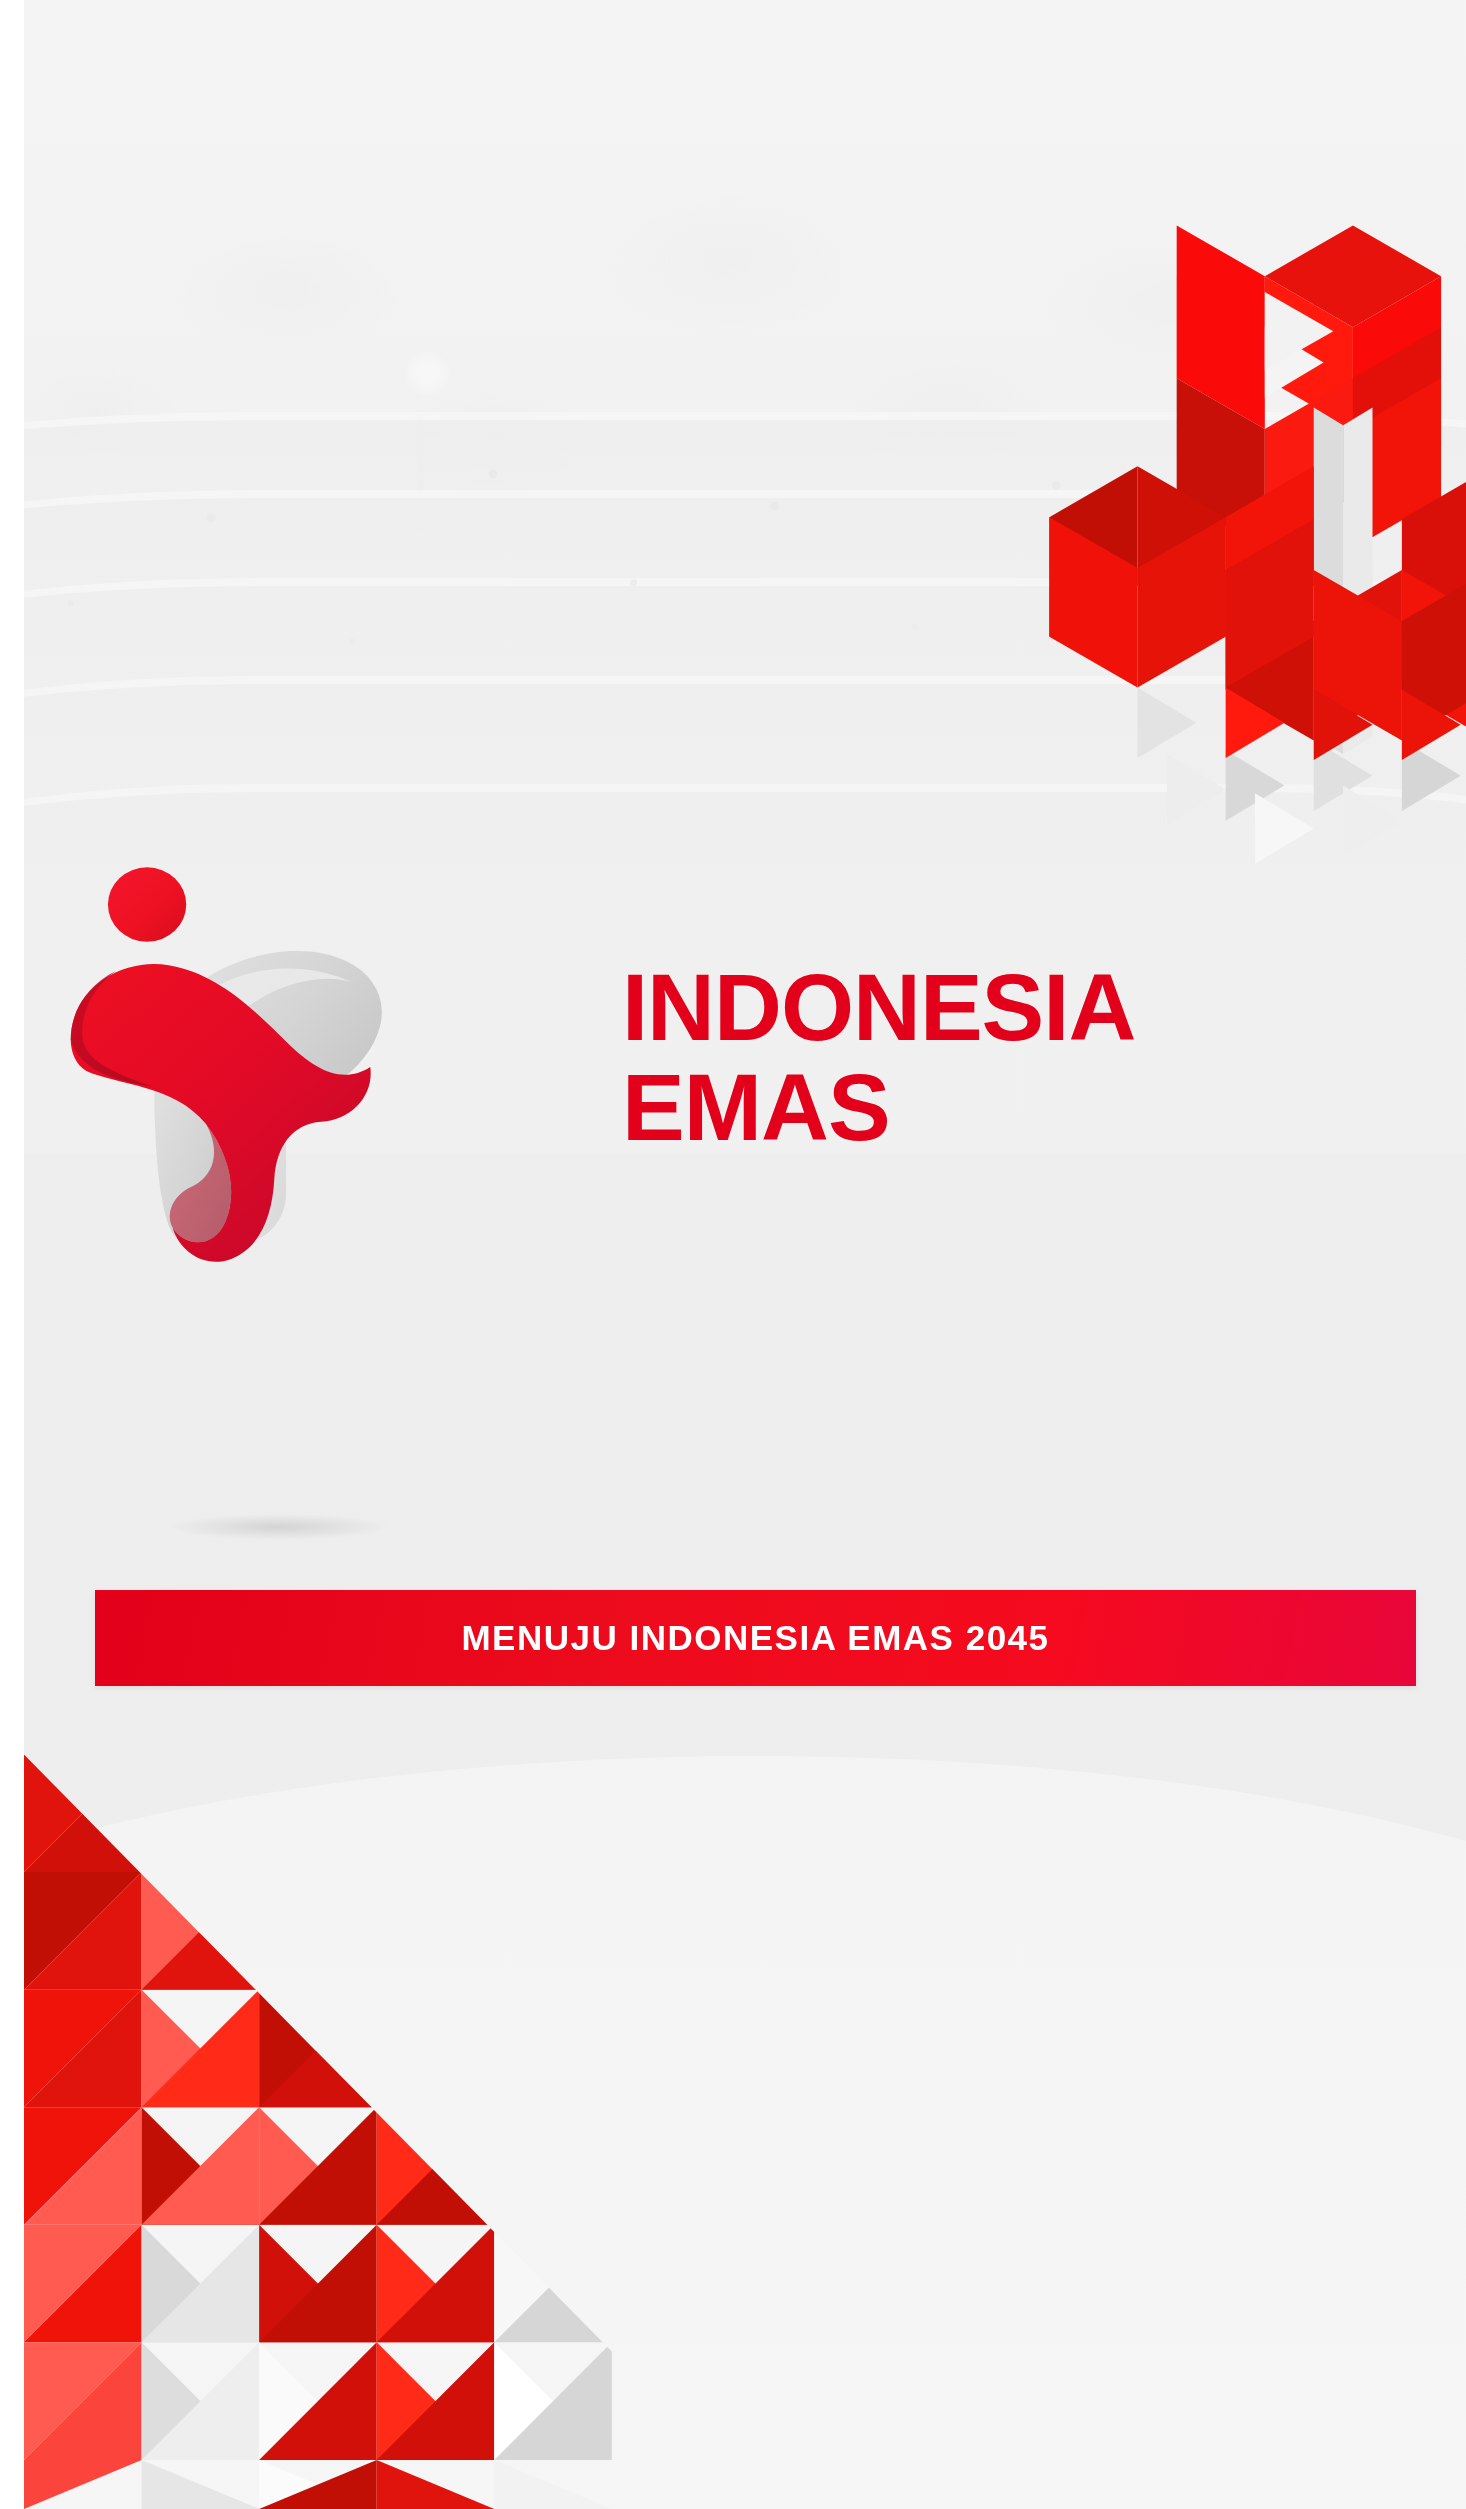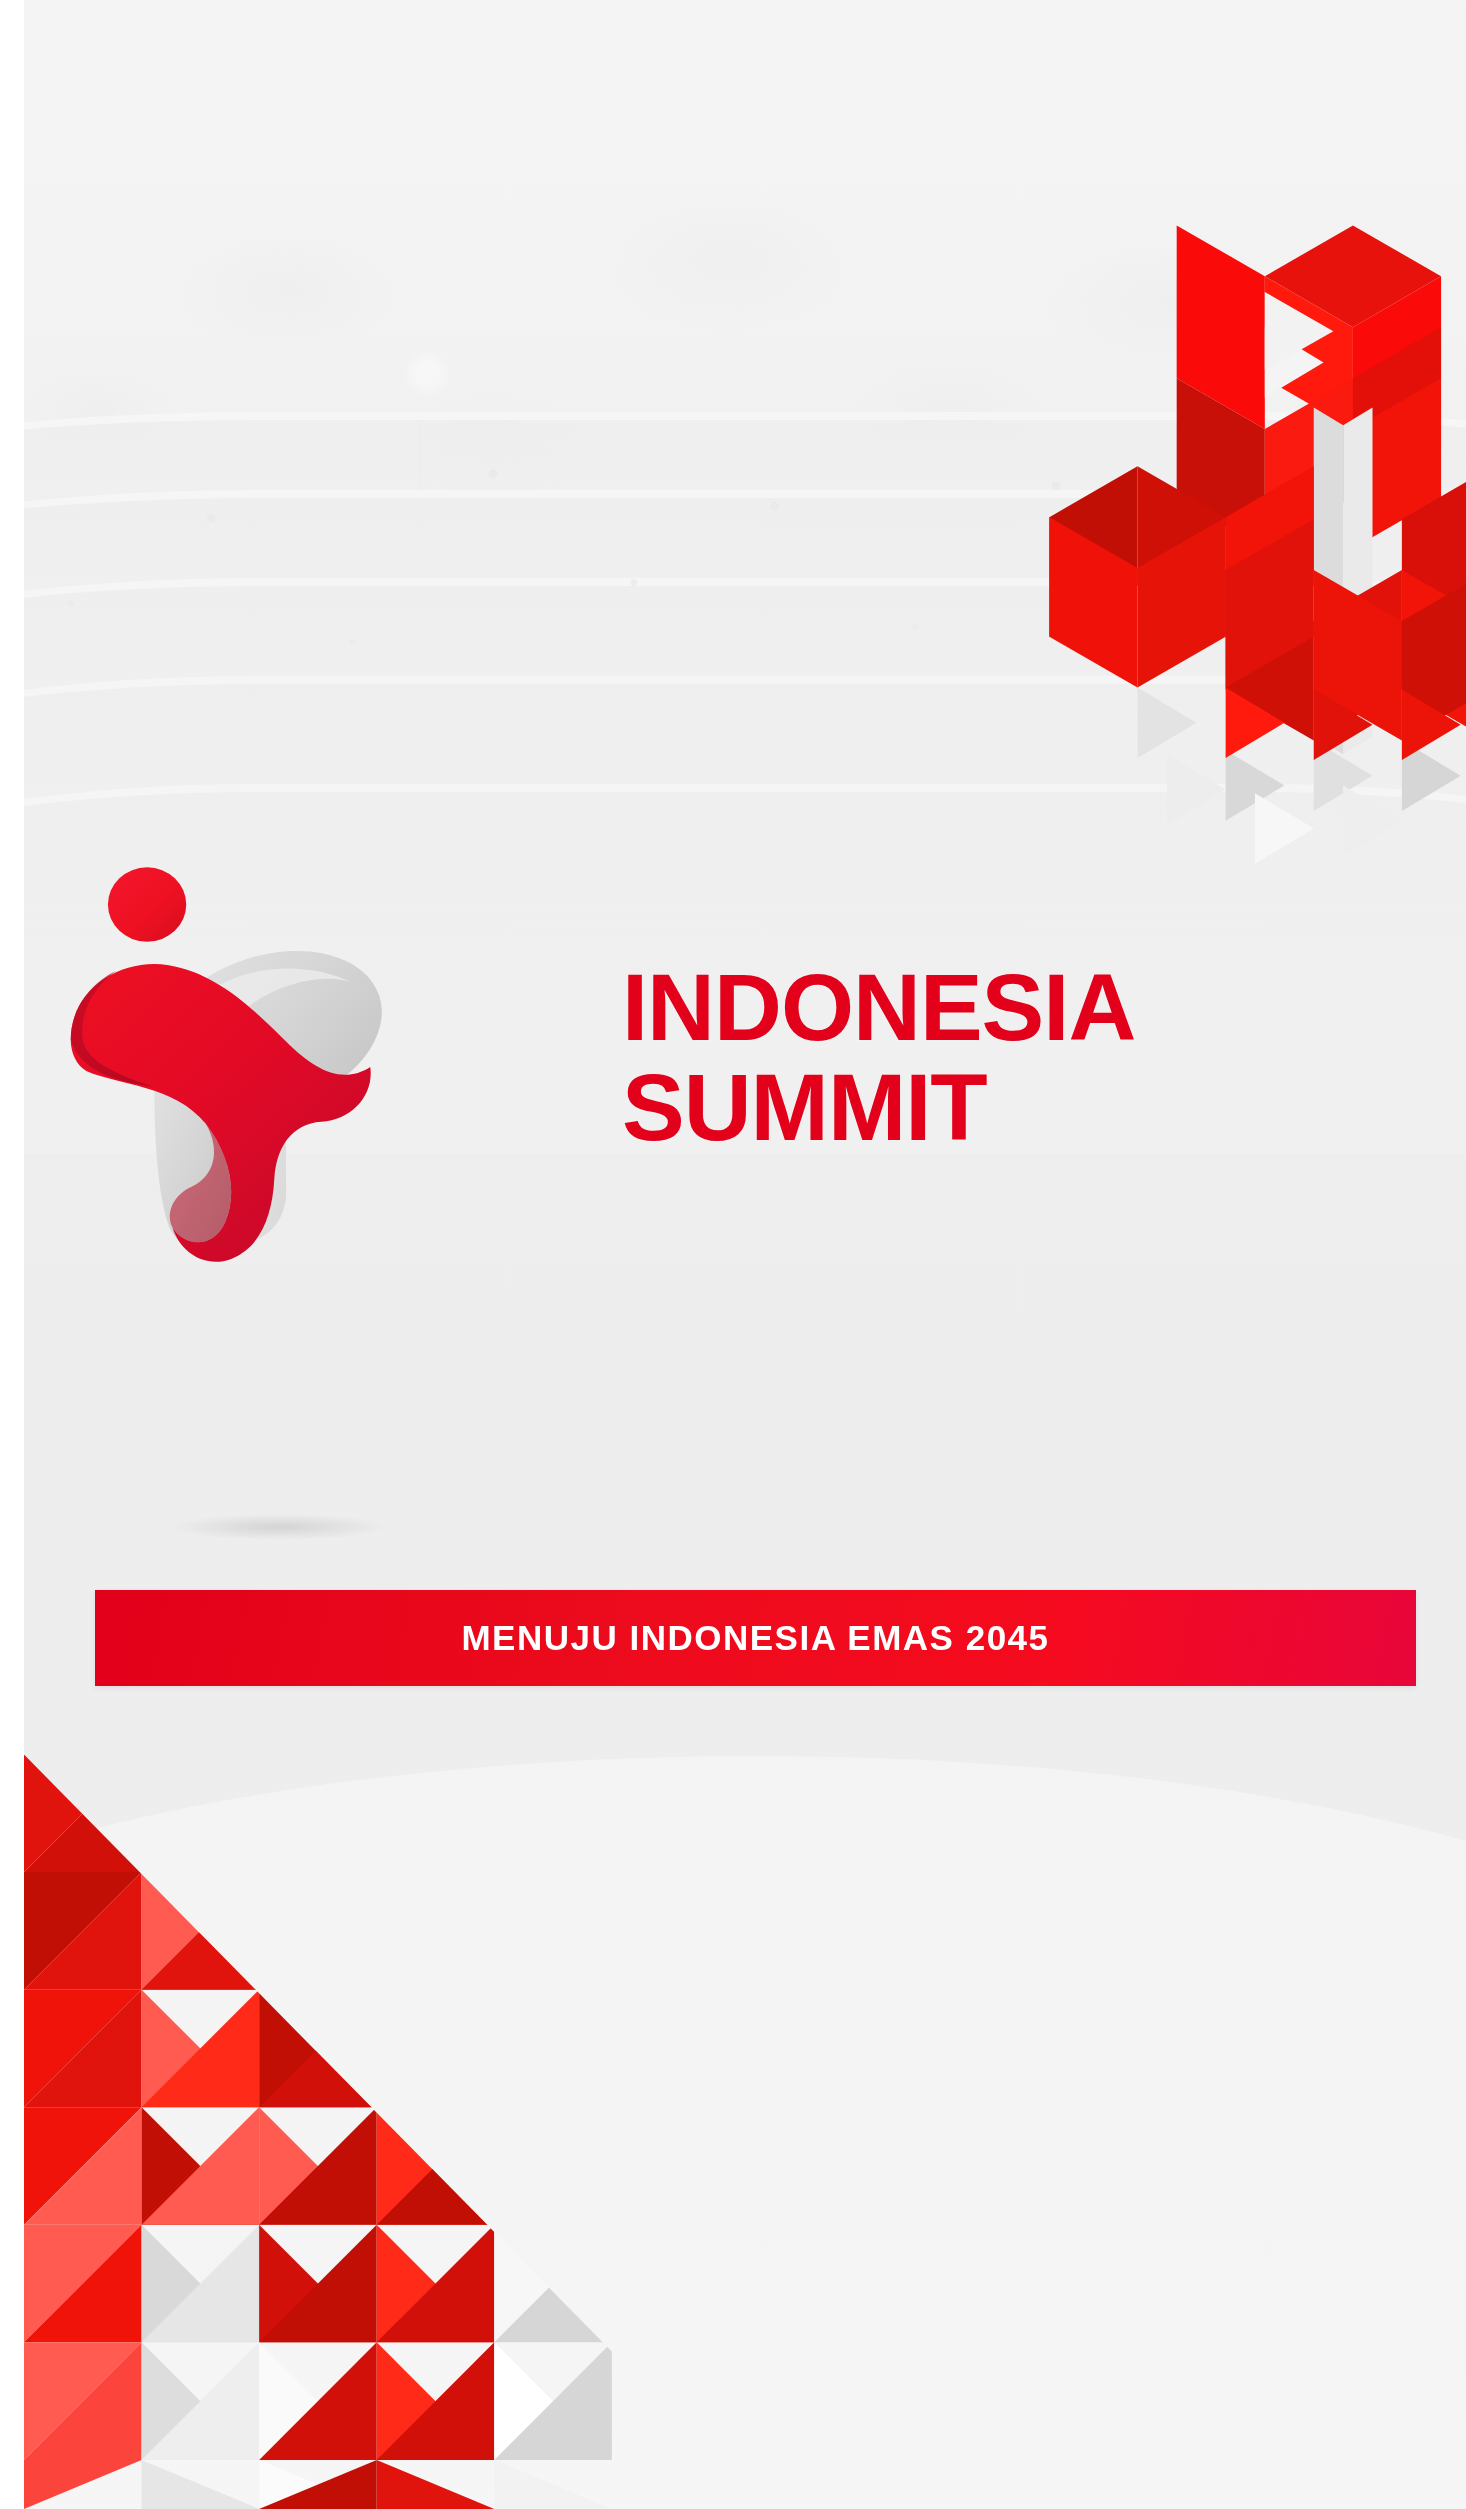--- a/index.html
+++ b/index.html
@@ -331,21 +331,21 @@
                C182 338 176 300 150 266
                C118 226 58 226 28 212
                C18 206 12 194 12 180 Z" fill="url(#gBodyRed)"></path>
       <path d="M12 180 C12 150 30 124 58 110 C34 128 22 152 24 178 C26 200 54 214 96 228 C56 222 22 212 12 180 Z" fill="url(#gBodyDark)" opacity=".75"></path>
       <path d="M150 266 C176 300 182 338 170 366 C158 394 128 392 116 372 C108 356 118 338 136 330 C158 320 166 294 150 266 Z" fill="url(#gBodyDark)" opacity=".55"></path>
     </svg>
   </div>
 
   <div class="title-block">
     <div class="title-line t1">INDONESIA</div>
-    <div class="title-line t2">SUMMIT</div>
+    <div class="title-line t2">EMAS</div>
   </div>
 
   <div class="tagline-banner">
     <span class="tagline-text">MENUJU INDONESIA EMAS 2045</span>
   </div>
 
 </div>
 
 
 </body></html>

